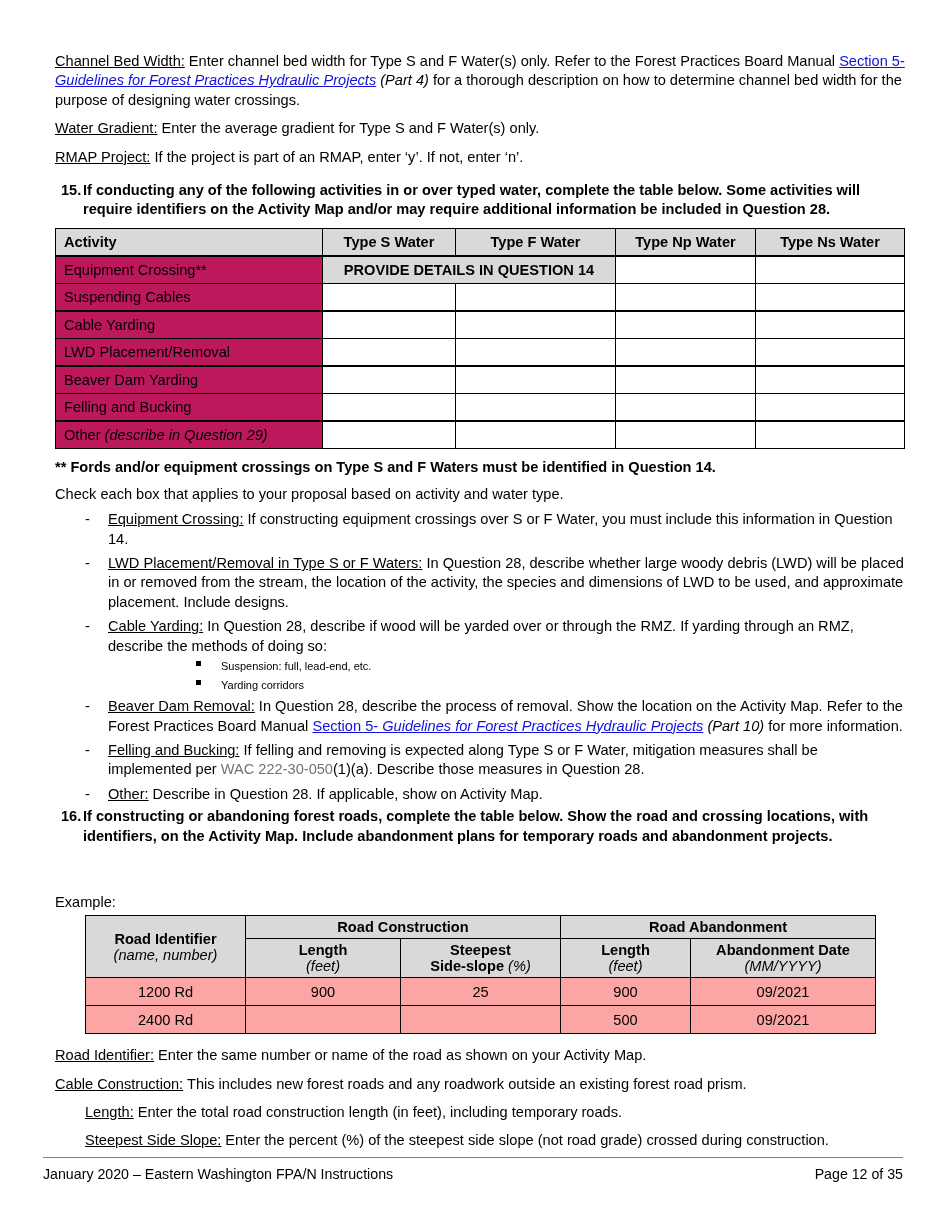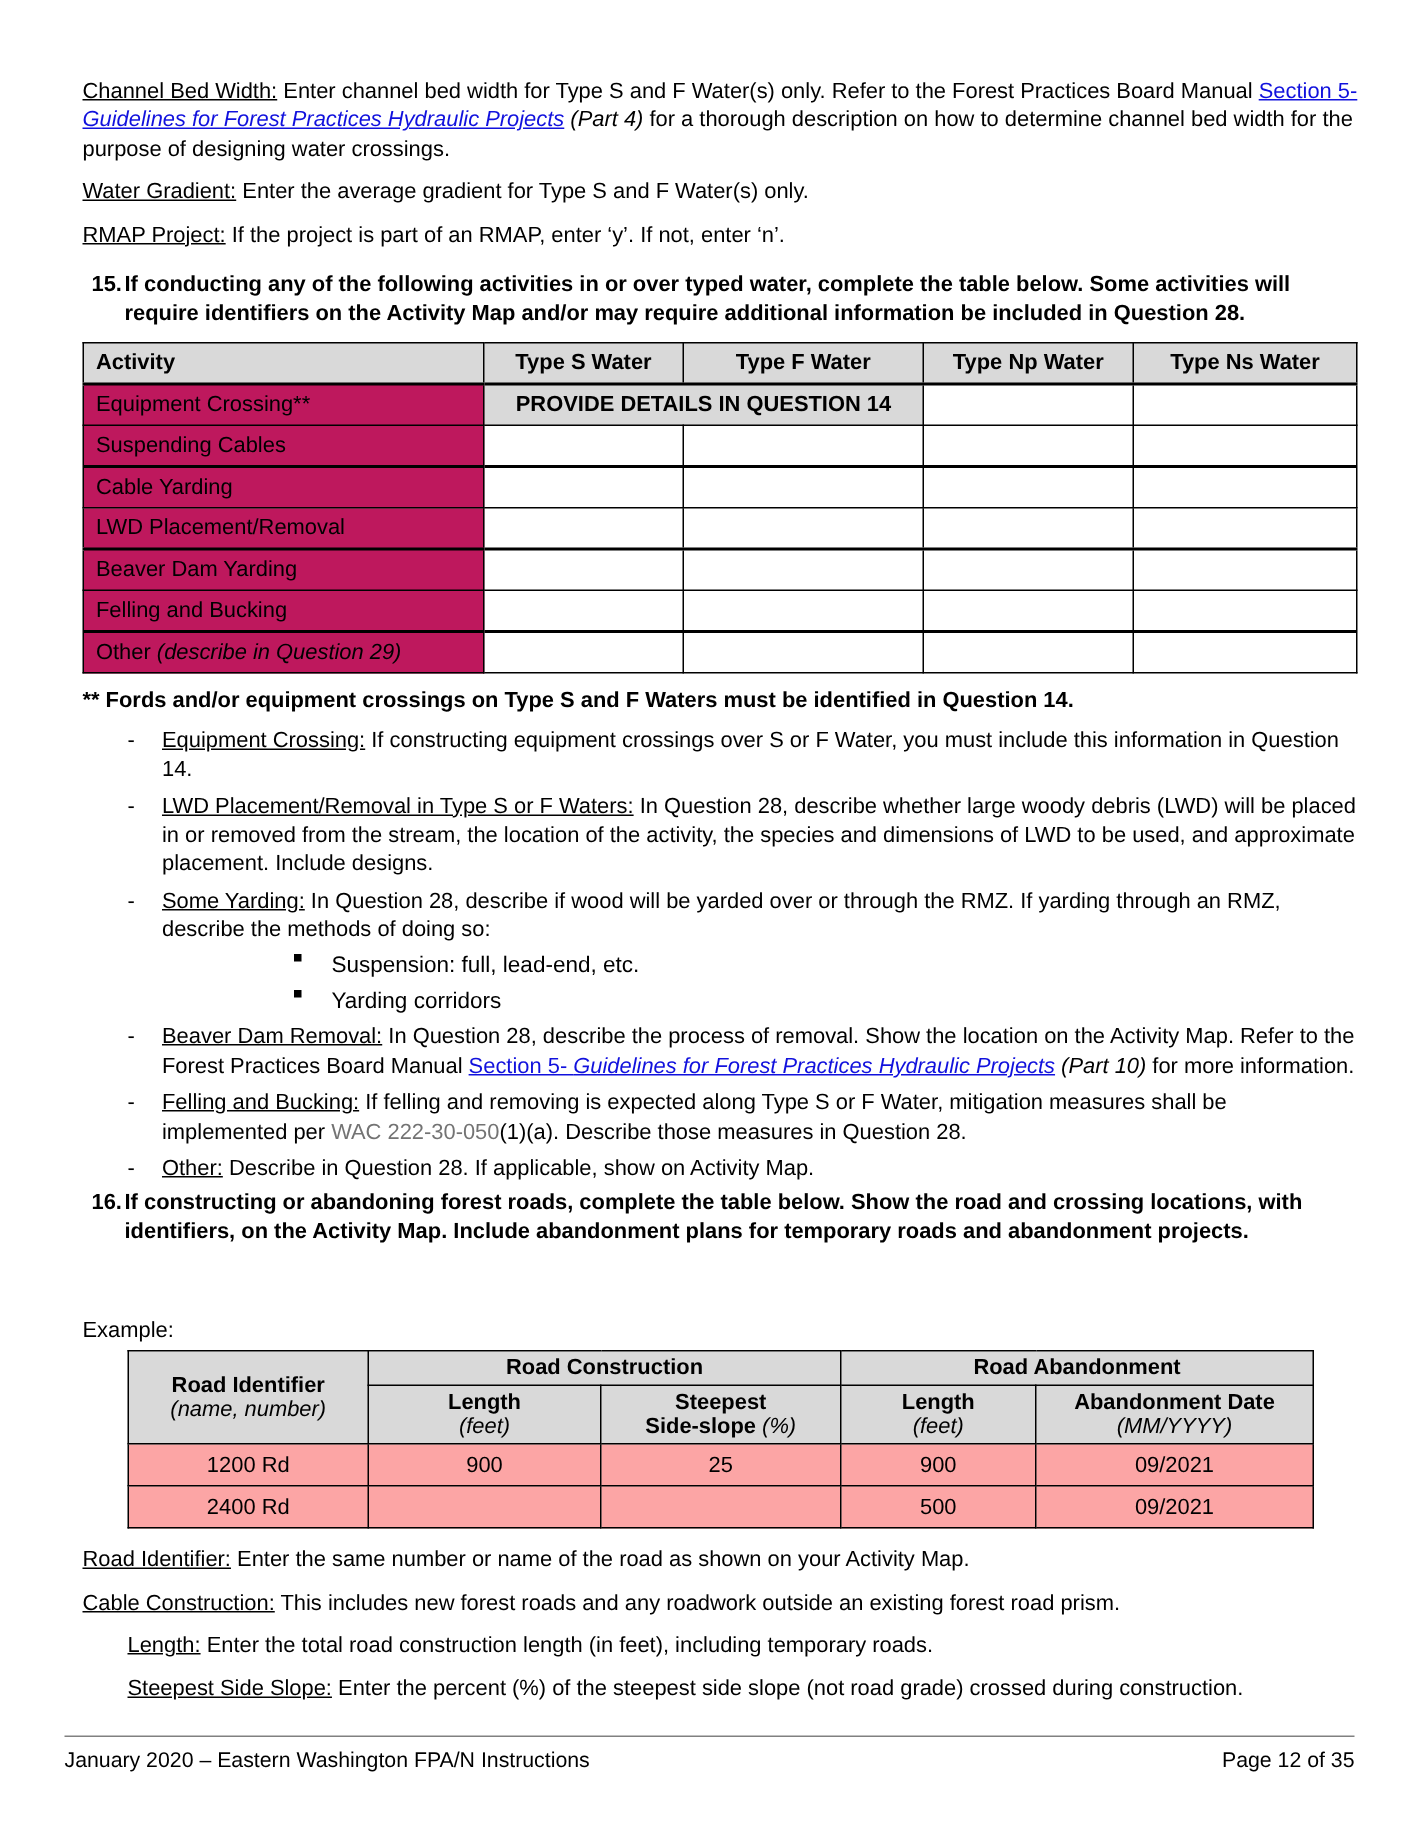--- a/index.html
+++ b/index.html
@@ -120,21 +120,21 @@
   }
   ul.sqlist {
     list-style: none;
     margin: 3px 0 5px 0;
     padding: 0;
   }
   ul.sqlist > li {
     position: relative;
     padding-left: 113px;
     margin: 0 0 4px 0;
-    font-size: 15px;
+    font-size: 11px;
     line-height: 1.33;
   }
   ul.sqlist > li > .sq {
     position: absolute;
     left: 88px;
     top: 2px;
     width: 5px;
     height: 5px;
     background: #000;
     display: inline-block;
@@ -277,33 +277,34 @@
           <td class="actname"><span>Other </span><span class="i">(describe in Question 29)</span></td>
           <td class="blank"></td>
           <td class="blank"></td>
           <td class="blank"></td>
           <td class="blank"></td>
         </tr>
       </tbody>
     </table>
 
     <p class="para b" style="margin-top:9px;margin-bottom:7px;">** Fords and/or equipment crossings on Type S and F Waters must be identified in Question 14.</p>
+    <p class="para" style="margin-bottom:6px;">Check each box that applies to your proposal based on activity and water type.</p>
 
     <ul class="dashlist">
       <li>
         <span class="dash">-</span>
         <span class="u">Equipment Crossing:</span><span> If constructing equipment crossings over S or F Water, you must include this information in Question 14.</span>
       </li>
       <li>
         <span class="dash">-</span>
         <span class="u">LWD Placement/Removal in Type S or F Waters:</span><span> In Question 28, describe whether large woody debris (LWD) will be placed in or removed from the stream, the location of the activity, the species and dimensions of LWD to be used, and approximate placement. Include designs.</span>
       </li>
       <li>
         <span class="dash">-</span>
-        <span class="u">Some Yarding:</span><span> In Question 28, describe if wood will be yarded over or through the RMZ. If yarding through an RMZ, describe the methods of doing so:</span>
+        <span class="u">Cable Yarding:</span><span> In Question 28, describe if wood will be yarded over or through the RMZ. If yarding through an RMZ, describe the methods of doing so:</span>
         <ul class="sqlist">
           <li>
             <span class="sq"></span>
             <span>Suspension: full, lead-end, etc.</span>
           </li>
           <li>
             <span class="sq"></span>
             <span>Yarding corridors</span>
           </li>
         </ul>

